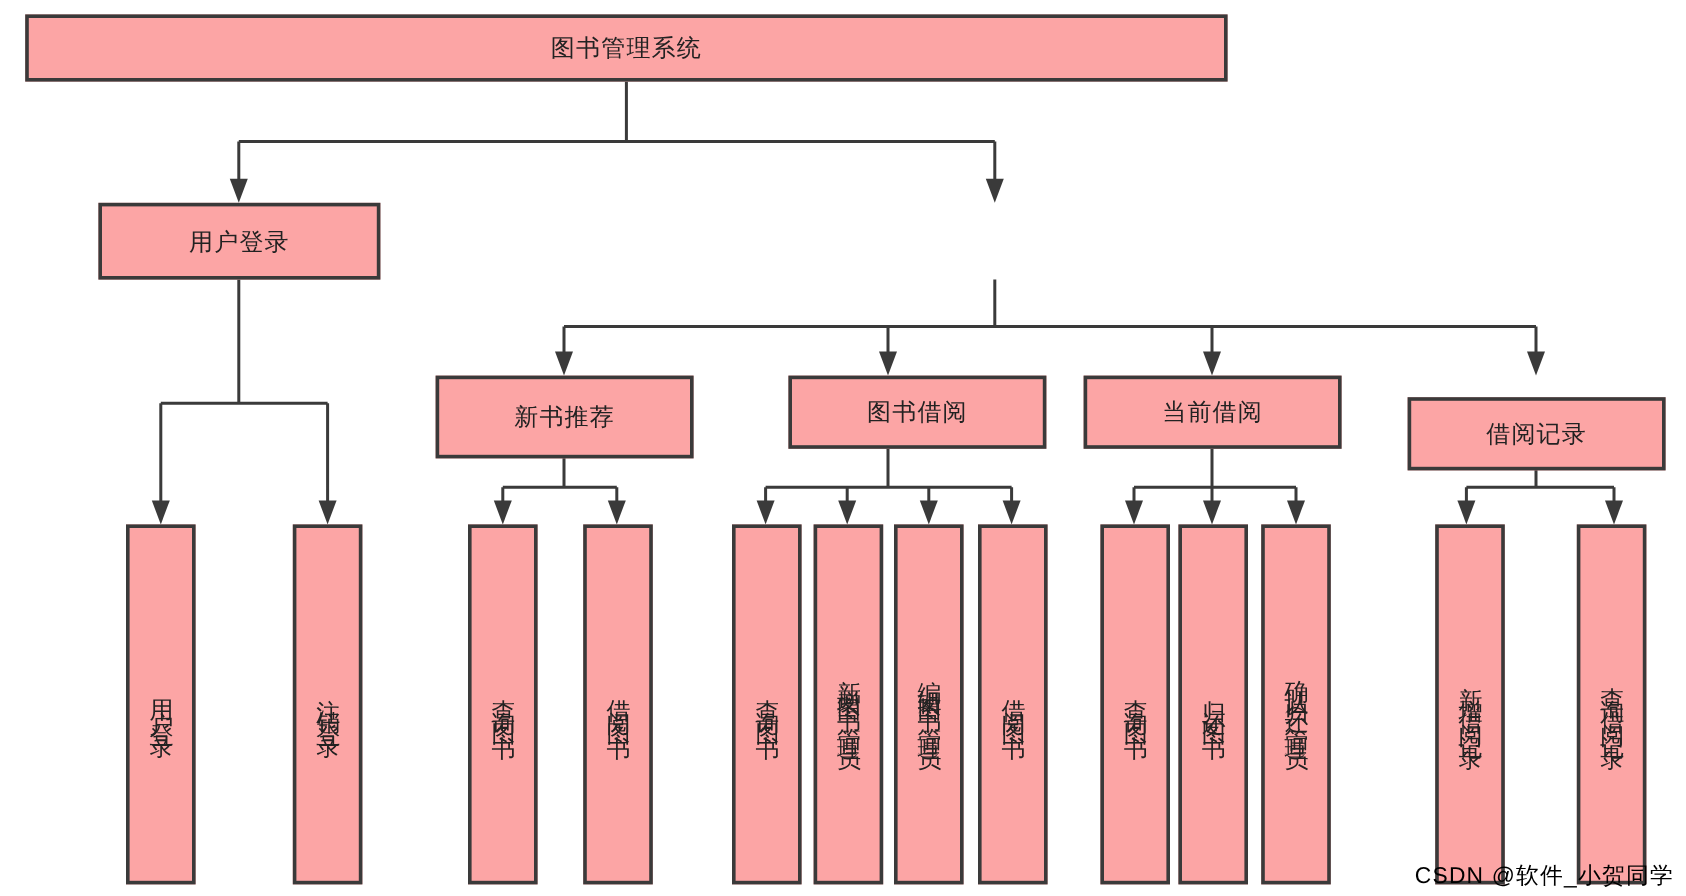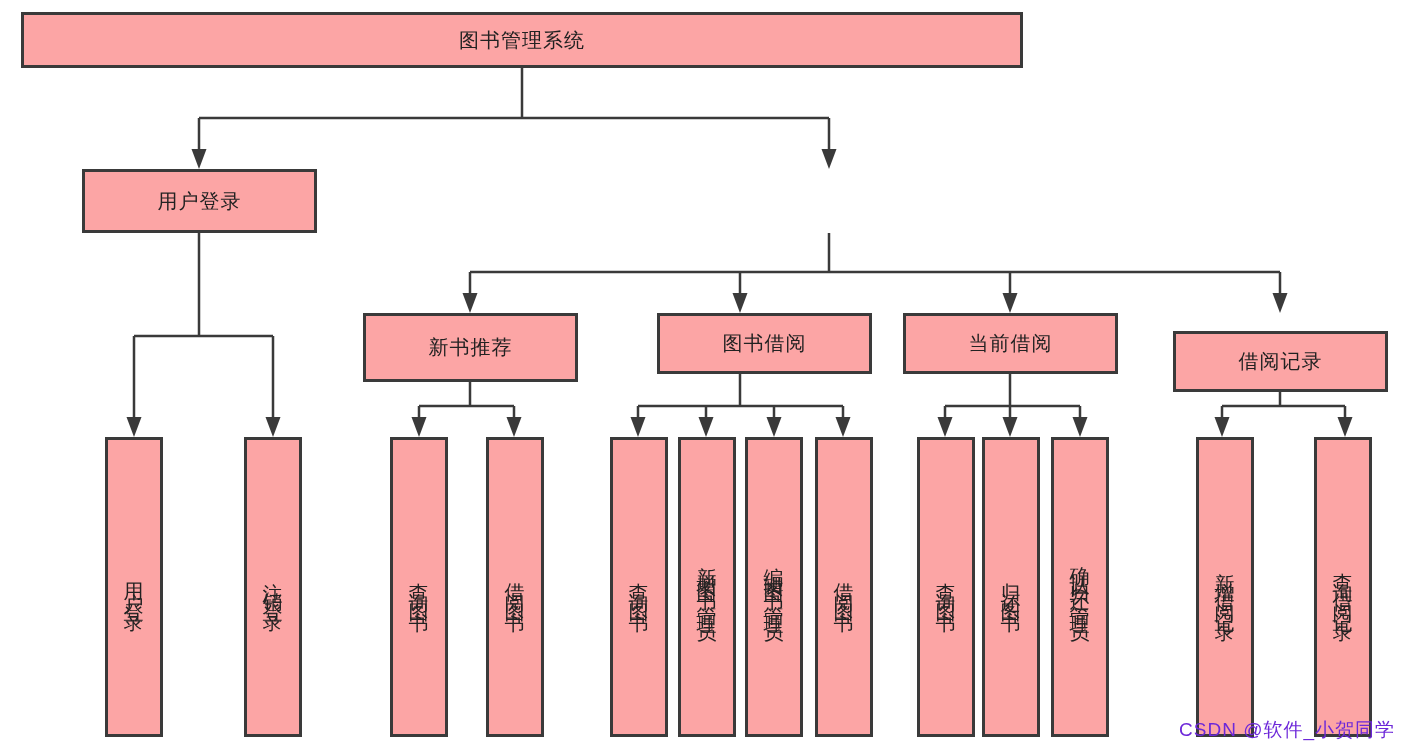--- a/index.html
+++ b/index.html
@@ -12,21 +12,21 @@
     position:absolute;box-sizing:border-box;border:3px solid #3a3a3a;background:#fca5a5;
     display:flex;align-items:center;justify-content:center;z-index:2;
   }
   .hlabel{font-size:20px;letter-spacing:1px;}
   .vbox{
     writing-mode:vertical-rl;text-orientation:mixed;
     font-size:20px;letter-spacing:10px;line-height:1;
   }
   .watermark{
     position:absolute;right:10px;bottom:4px;z-index:5;
-    font-size:19px;color:#6d28d9;letter-spacing:1px;white-space:nowrap;
+    font-size:19px;color:#000000;letter-spacing:1px;white-space:nowrap;
   }
 </style>
 </head>
 <body>
 
 <div class="canvas">
 
   <svg class="connectors" width="1405" height="747" viewBox="0 0 1405 747">
     <defs>
       <polygon id="arr" points="-7.5,-20 7.5,-20 0,0" fill="#3a3a3a"></polygon>

